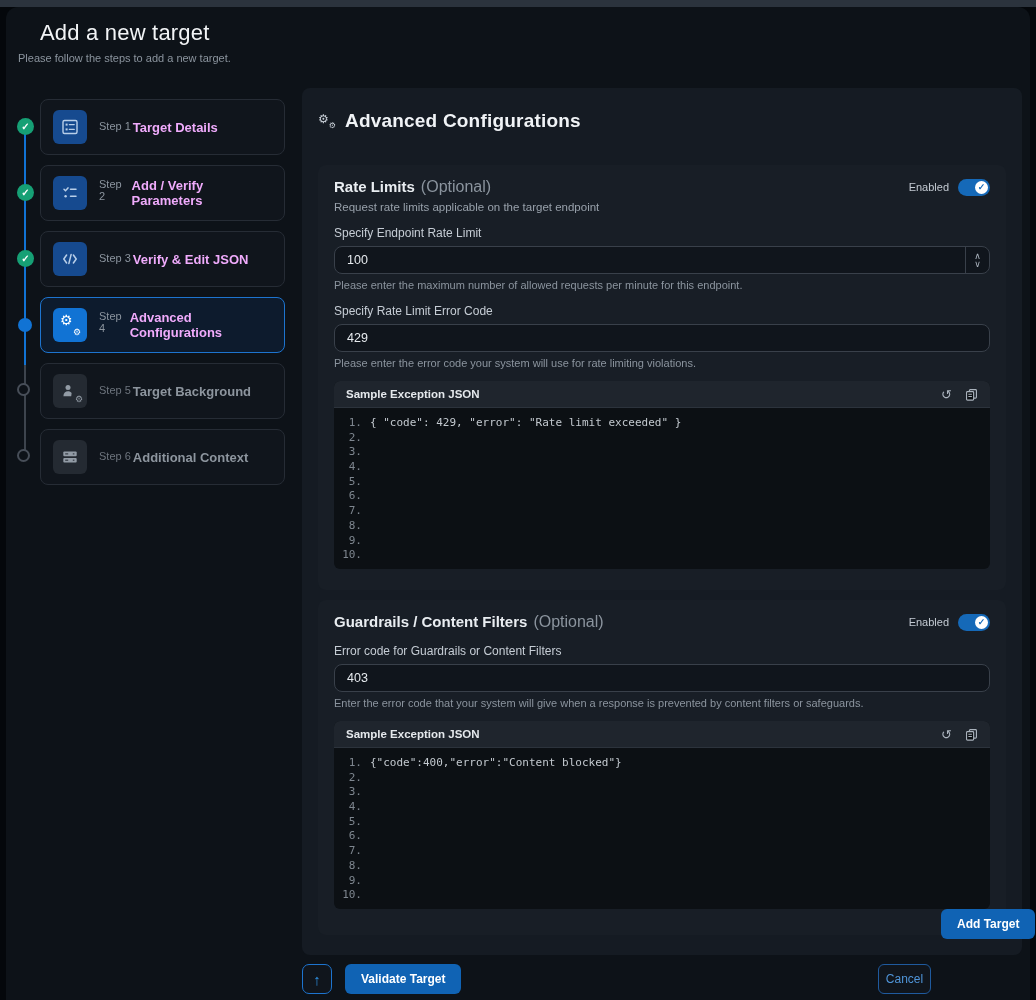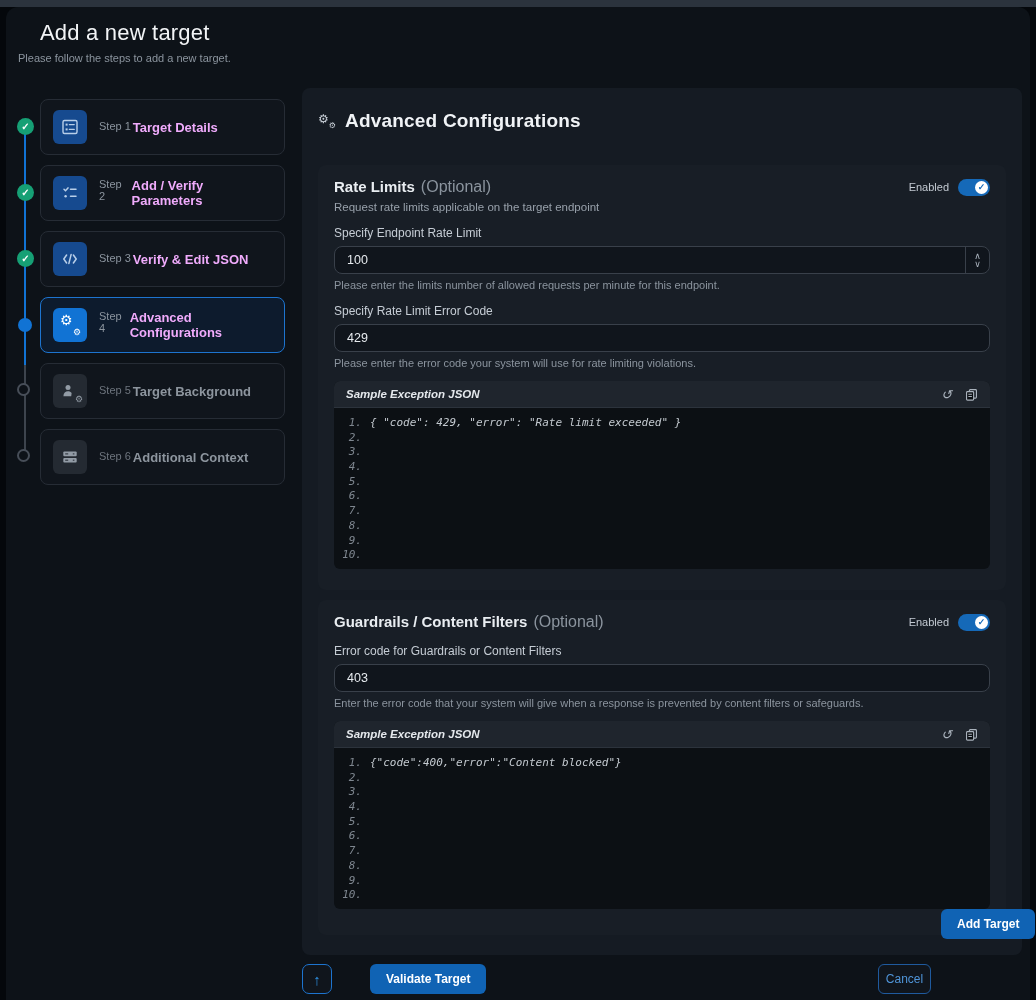--- a/index.html
+++ b/index.html
@@ -70,40 +70,40 @@
   .fld-label { margin-top:13px; font-size:12px; color:#c6cdd5; }
   .input-row { margin-top:6px; height:28px; background:#10151c; border:1px solid #39404a;
                border-radius:8px; display:flex; align-items:stretch; overflow:hidden; }
   .input-row input { flex:1; background:transparent; border:none; outline:none; color:#e6eaee;
                      font-size:12.5px; padding:0 12px; font-family:"Liberation Sans", sans-serif; }
   .stepper { width:24px; border-left:1px solid #39404a; display:flex; flex-direction:column;
              align-items:center; justify-content:center; color:#aab3bd; cursor:pointer; }
   .stepper span { font-size:9px; line-height:8px; }
   .helper { margin-top:5px; font-size:11px; color:#8b949e; }
 
-  .editor { margin-top:12px; border-radius:6px; overflow:hidden; background:#0c1014;font-style:italic; }
+  .editor { margin-top:12px; border-radius:6px; overflow:hidden; background:#0c1014; }
   .editor-head { height:27px; background:#1f252d; border-bottom:1px solid #2c333c;
                  display:flex; align-items:center; justify-content:space-between; padding:0 12px; }
   .editor-title { font-size:11.5px; font-weight:bold; color:#e4e8ec; }
   .editor-icons { display:flex; align-items:center; gap:13px; color:#aab3bd; }
   .undo-glyph { font-size:13px; line-height:13px; cursor:pointer; }
   .copy-glyph { cursor:pointer; display:flex; }
   .editor-body { padding:8px 0 6px 0; }
   .code-line { display:flex; height:14.7px; font-family:"DejaVu Sans Mono", monospace; font-size:11px; }
   .code-line .ln { width:28px; text-align:right; color:#7e868f; flex:0 0 auto; }
   .code-line .lc { margin-left:8px; color:#c3c9cf; white-space:pre; }
 
   
   .up-btn { left:302px; top:964px; width:30px; height:30px; border:1px solid #1d74cf; border-radius:7px;
             background:#10151c; color:#2f8fe0; font-size:15px; display:flex; align-items:center;
             justify-content:center; cursor:pointer; }
   .btn { height:30px; border-radius:6px; font-size:12px; font-weight:bold; display:flex;
          align-items:center; justify-content:center; padding:0 16px; cursor:pointer; }
   .btn-solid { background:#1063b4; color:#ffffff; }
-  .validate-btn { left:370px; top:964px; }
+  .validate-btn { left:345px; top:964px; }
   .cancel-btn { top:964px; left:878px; width:53px; background:#10151c; border:1px solid #1f5a9e;
                 color:#4f94d8; font-weight:normal; padding:0; }
   .add-btn { top:909px; left:941px; }
 </style>
 </head>
 <body>
 
 <div class="abs top-strip"></div>
 <div class="abs container"></div>
 
@@ -233,21 +233,21 @@
   <div class="sec-desc">Request rate limits applicable on the target endpoint</div>
 
   <div class="fld-label">Specify Endpoint Rate Limit</div>
   <div class="input-row">
     <input value="100" style="">
     <div class="stepper">
       <span>∧</span>
       <span>∨</span>
     </div>
   </div>
-  <div class="helper">Please enter the limits number of allowed requests per minute for this endpoint.</div>
+  <div class="helper">Please enter the maximum number of allowed requests per minute for this endpoint.</div>
 
   <div class="fld-label">Specify Rate Limit Error Code</div>
   <div class="input-row">
     <input value="429" style="">
   </div>
   <div class="helper">Please enter the error code your system will use for rate limiting violations.</div>
 
   <div class="editor">
     <div class="editor-head">
       <span class="editor-title">Sample Exception JSON</span>

